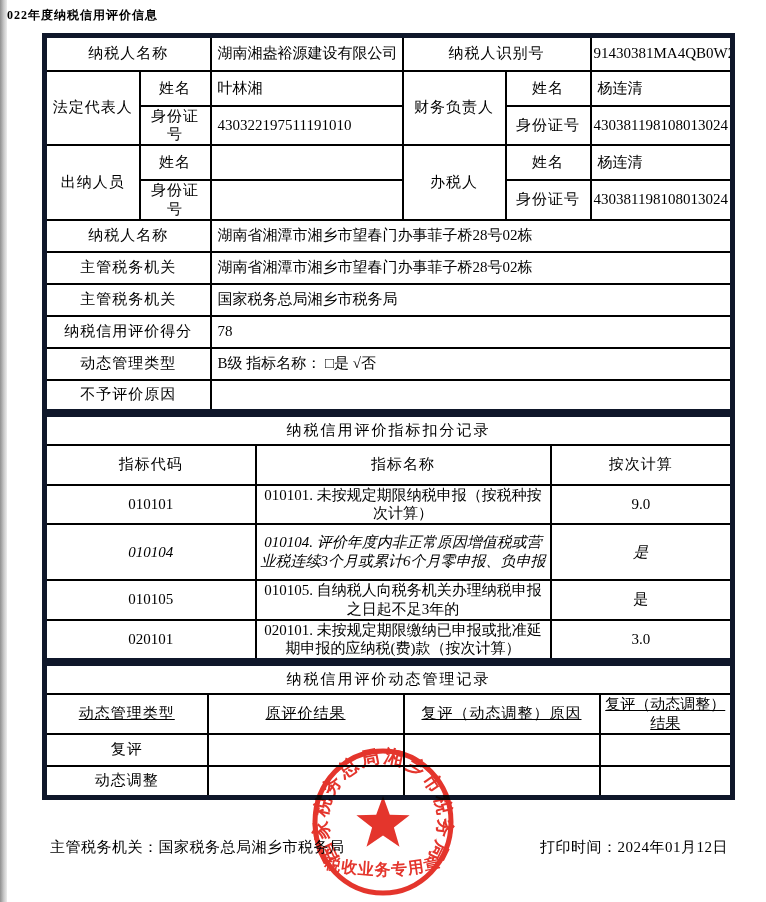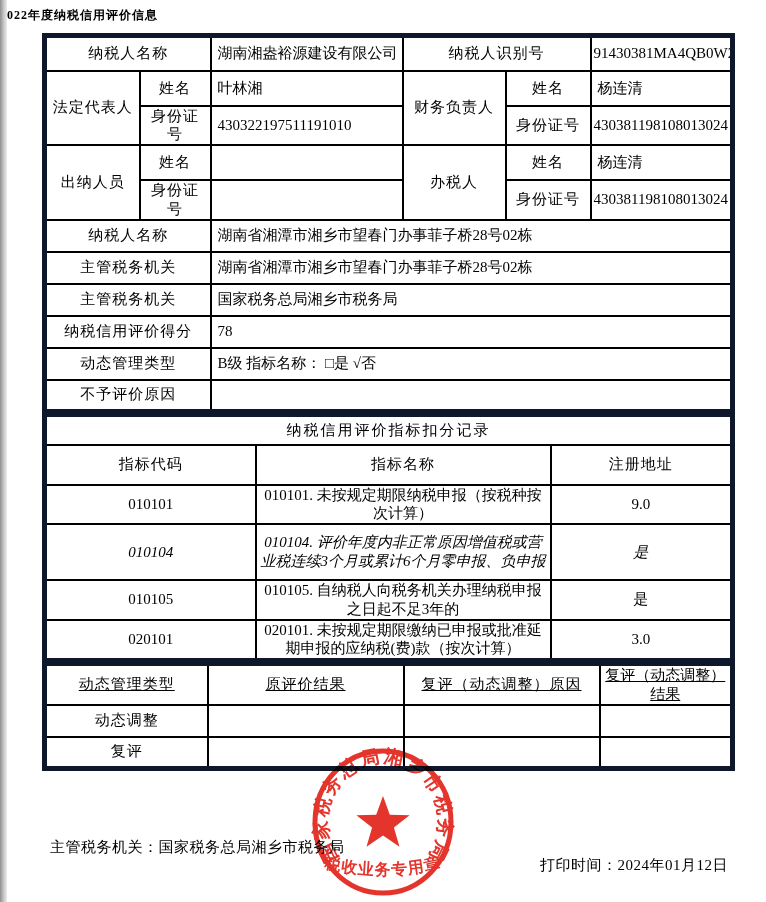--- a/index.html
+++ b/index.html
@@ -35,21 +35,21 @@
   tr.h34 { height:40px; }
   tr.h42 { height:39px; }
   tr.h56 { height:56px;font-style:italic; }
   tr.h40 { height:40px;text-decoration:underline; }
   td.section-title { text-align:center; letter-spacing:2px; }
   .footer-row {
     position:absolute; left:0; top:838px; width:766px;
     font-size:15px;
   }
   .footer-left { position:absolute; left:42px; letter-spacing:0.5px;margin-left:8px; }
-  .footer-right { position:absolute; right:38px; letter-spacing:0.5px;margin-top:18px; }
+  .footer-right { position:absolute; right:38px; letter-spacing:0.5px; }
   .seal {
     position:absolute; left:298px; top:737px;
     mix-blend-mode:multiply; opacity:0.93;
   }
   .seal text { font-family:"Liberation Serif","DejaVu Serif",serif; font-weight:bold; }
 </style>
 </head>
 <body>
 
 <div class="edge-strip"></div>
@@ -133,21 +133,21 @@
       <col style="width:295px">
       <col style="width:182px">
   </colgroup>
   <tbody>
       <tr class="h30">
     <td class="section-title" colspan="3">纳税信用评价指标扣分记录</td>
   </tr>
   <tr class="h34">
     <td class="lbl">指标代码</td>
     <td class="lbl">指标名称</td>
-    <td class="lbl">注册地址</td>
+    <td class="lbl">按次计算</td>
   </tr>
   <tr class="h42">
     <td class="ctr">010101</td>
     <td class="ctr">010101. 未按规定期限纳税申报（按税种按次计算）</td>
     <td class="ctr">9.0</td>
   </tr>
   <tr class="h56">
     <td class="ctr">010104</td>
     <td class="ctr">010104. 评价年度内非正常原因增值税或营业税连续3个月或累计6个月零申报、负申报</td>
     <td class="ctr">是</td>
@@ -166,34 +166,37 @@
   </table>
 
 <table class="t3">
   <colgroup>
     <col style="width:163px">
       <col style="width:196px">
       <col style="width:196px">
       <col style="width:133px">
   </colgroup>
   <tbody>
+      <tr class="h30">
+    <td class="section-title" colspan="4">纳税信用评价动态管理记录</td>
+  </tr>
   <tr class="h40">
     <td class="lbl">动态管理类型</td>
     <td class="lbl">原评价结果</td>
     <td class="lbl">复评（动态调整）原因</td>
     <td class="lbl" style="letter-spacing:0;">复评（动态调整）结果</td>
   </tr>
   <tr class="h32">
+    <td class="lbl">复评</td>
+    <td class="ctr"></td>
+    <td class="ctr"></td>
+    <td class="ctr"></td>
+  </tr>
+  <tr class="h32">
     <td class="lbl">动态调整</td>
-    <td class="ctr"></td>
-    <td class="ctr"></td>
-    <td class="ctr"></td>
-  </tr>
-  <tr class="h32">
-    <td class="lbl">复评</td>
     <td class="ctr"></td>
     <td class="ctr"></td>
     <td class="ctr"></td>
   </tr>
 </tbody>
   </table>
 
 <div class="footer-row">
   <span class="footer-left">主管税务机关：国家税务总局湘乡市税务局</span>
   <span class="footer-right">打印时间：2024年01月12日</span>

